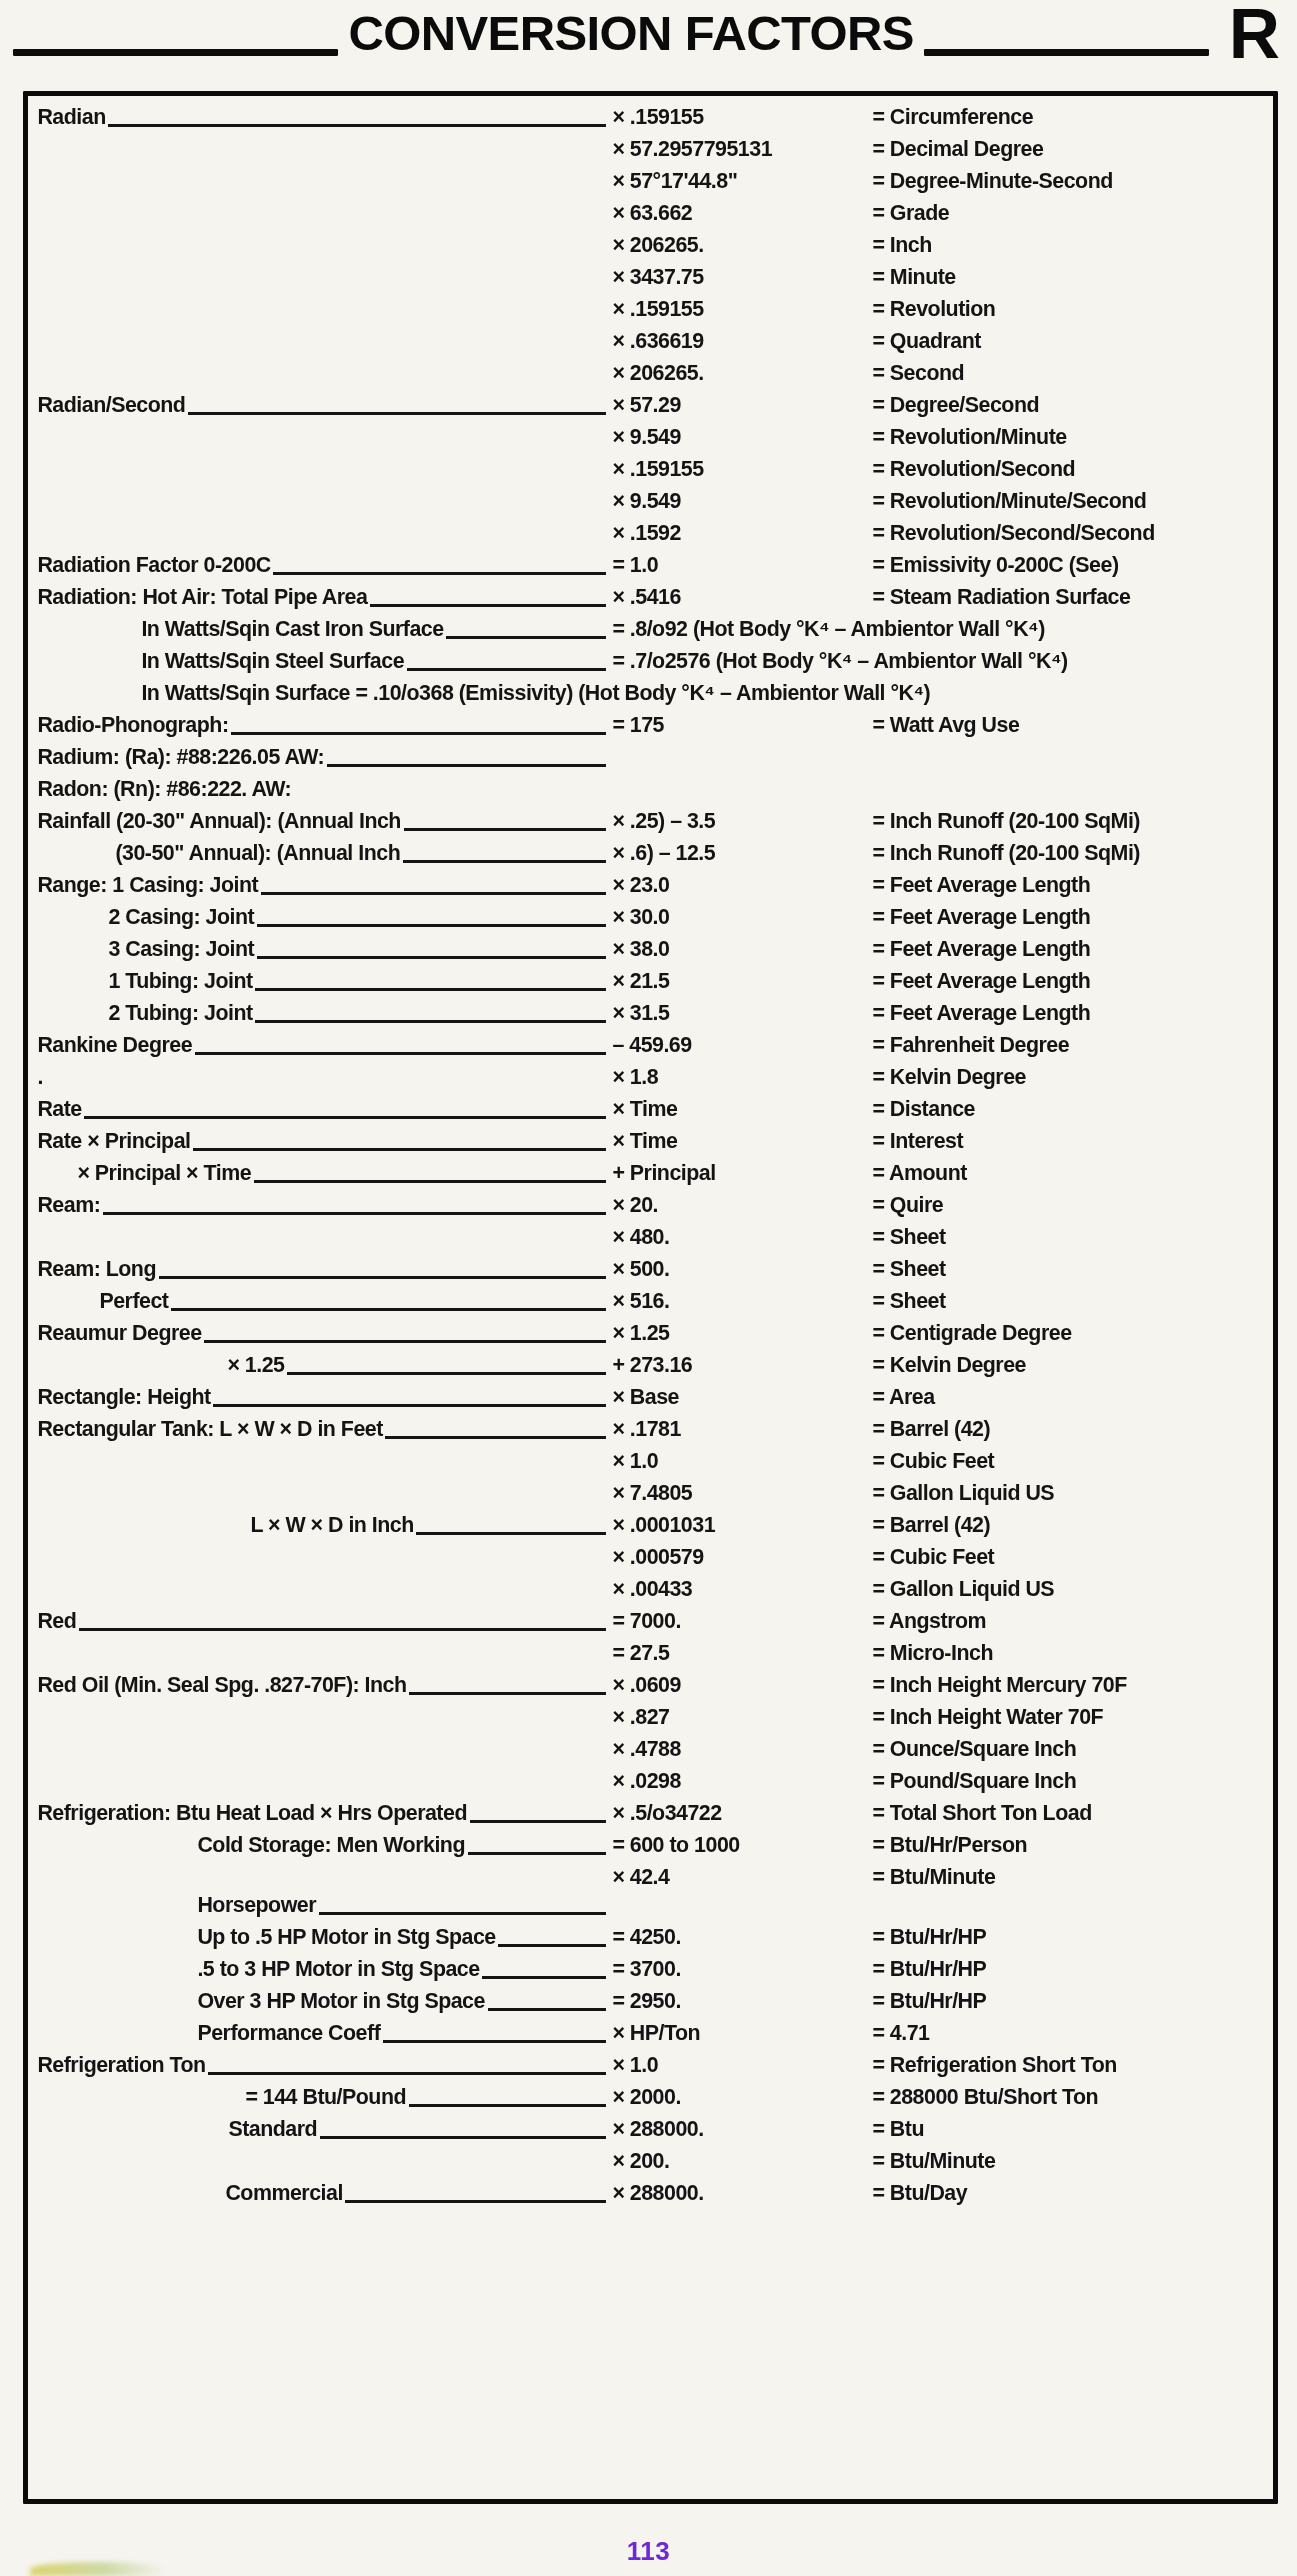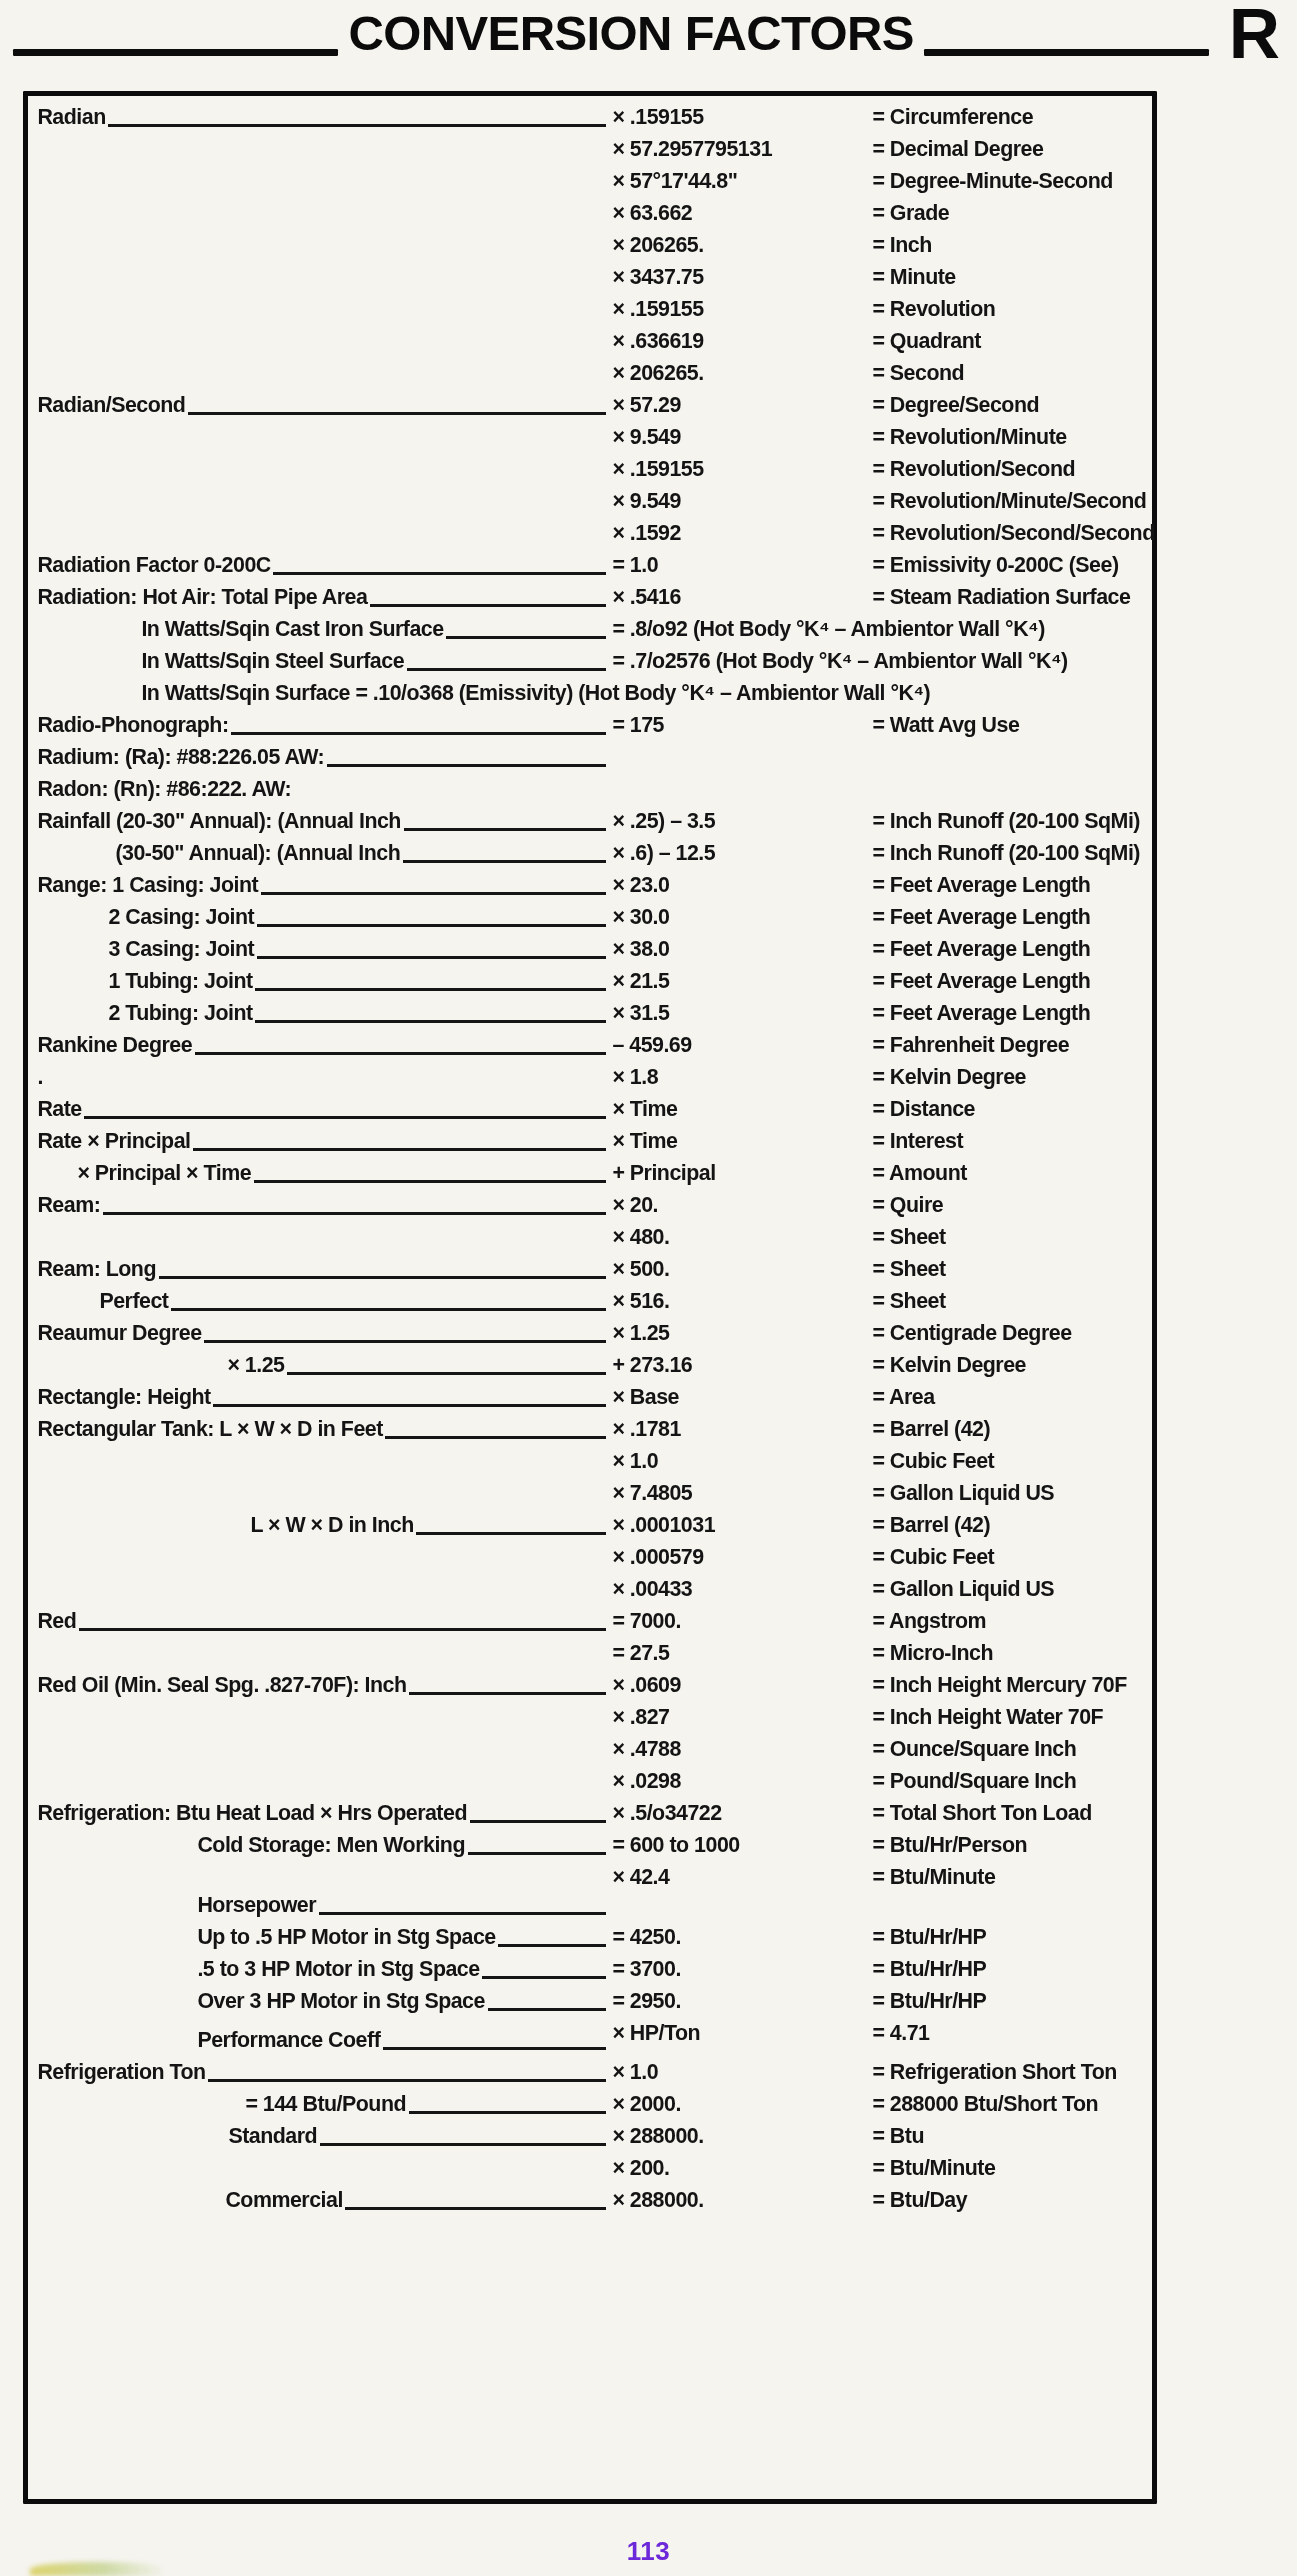--- a/index.html
+++ b/index.html
@@ -20,21 +20,21 @@
   .title{
     margin:0 10.4px;font-size:49px;line-height:67px;font-weight:bold;
     letter-spacing:-0.6px;white-space:nowrap;color:#0b0b0b;
   }
   .letter{
     font-size:71px;line-height:67px;font-weight:bold;margin-left:19.5px;
     color:#0b0b0b;
   }
   
   .box{
-    position:absolute;left:23.4px;top:91px;width:1134px;height:2413px;
+    position:absolute;left:23.4px;top:91px;width:1255px;height:2413px;
     border:5.8px solid #0b0b0b;box-sizing:border-box;border-radius:1.3px;
     background:transparent;
   }
   .table{
     position:absolute;top:5.2px;left:0;right:0;
     padding:0 13px 0 9px;
   }
   .row{display:flex;min-height:32px;align-items:stretch;}
   .cell{font-size:21.4px;font-weight:bold;letter-spacing:-0.5px;line-height:32px;white-space:nowrap;color:#141414;}
   .label-area{flex:none;width:575px;display:flex;min-width:0;box-sizing:border-box;}
@@ -500,21 +500,21 @@
       </div>
       <div class="row">
         <div class="label-area" style="padding-left: 160px;">
           <div class="cell label">Over 3 HP Motor in Stg Space</div>
           <div class="fill"></div>
         </div>
         <div class="cell factor">= 2950.</div>
         <div class="cell result">= Btu/Hr/HP</div>
       </div>
       <div class="row">
-        <div class="label-area" style="padding-left: 160px; margin-top: 7px;">
+        <div class="label-area" style="padding-left: 160px;">
           <div class="cell label">Performance Coeff</div>
           <div class="fill"></div>
         </div>
         <div class="cell factor">× HP/Ton</div>
         <div class="cell result">= 4.71</div>
       </div>
       <div class="row">
         <div class="label-area">
           <div class="cell label">Refrigeration Ton</div>
           <div class="fill"></div>

